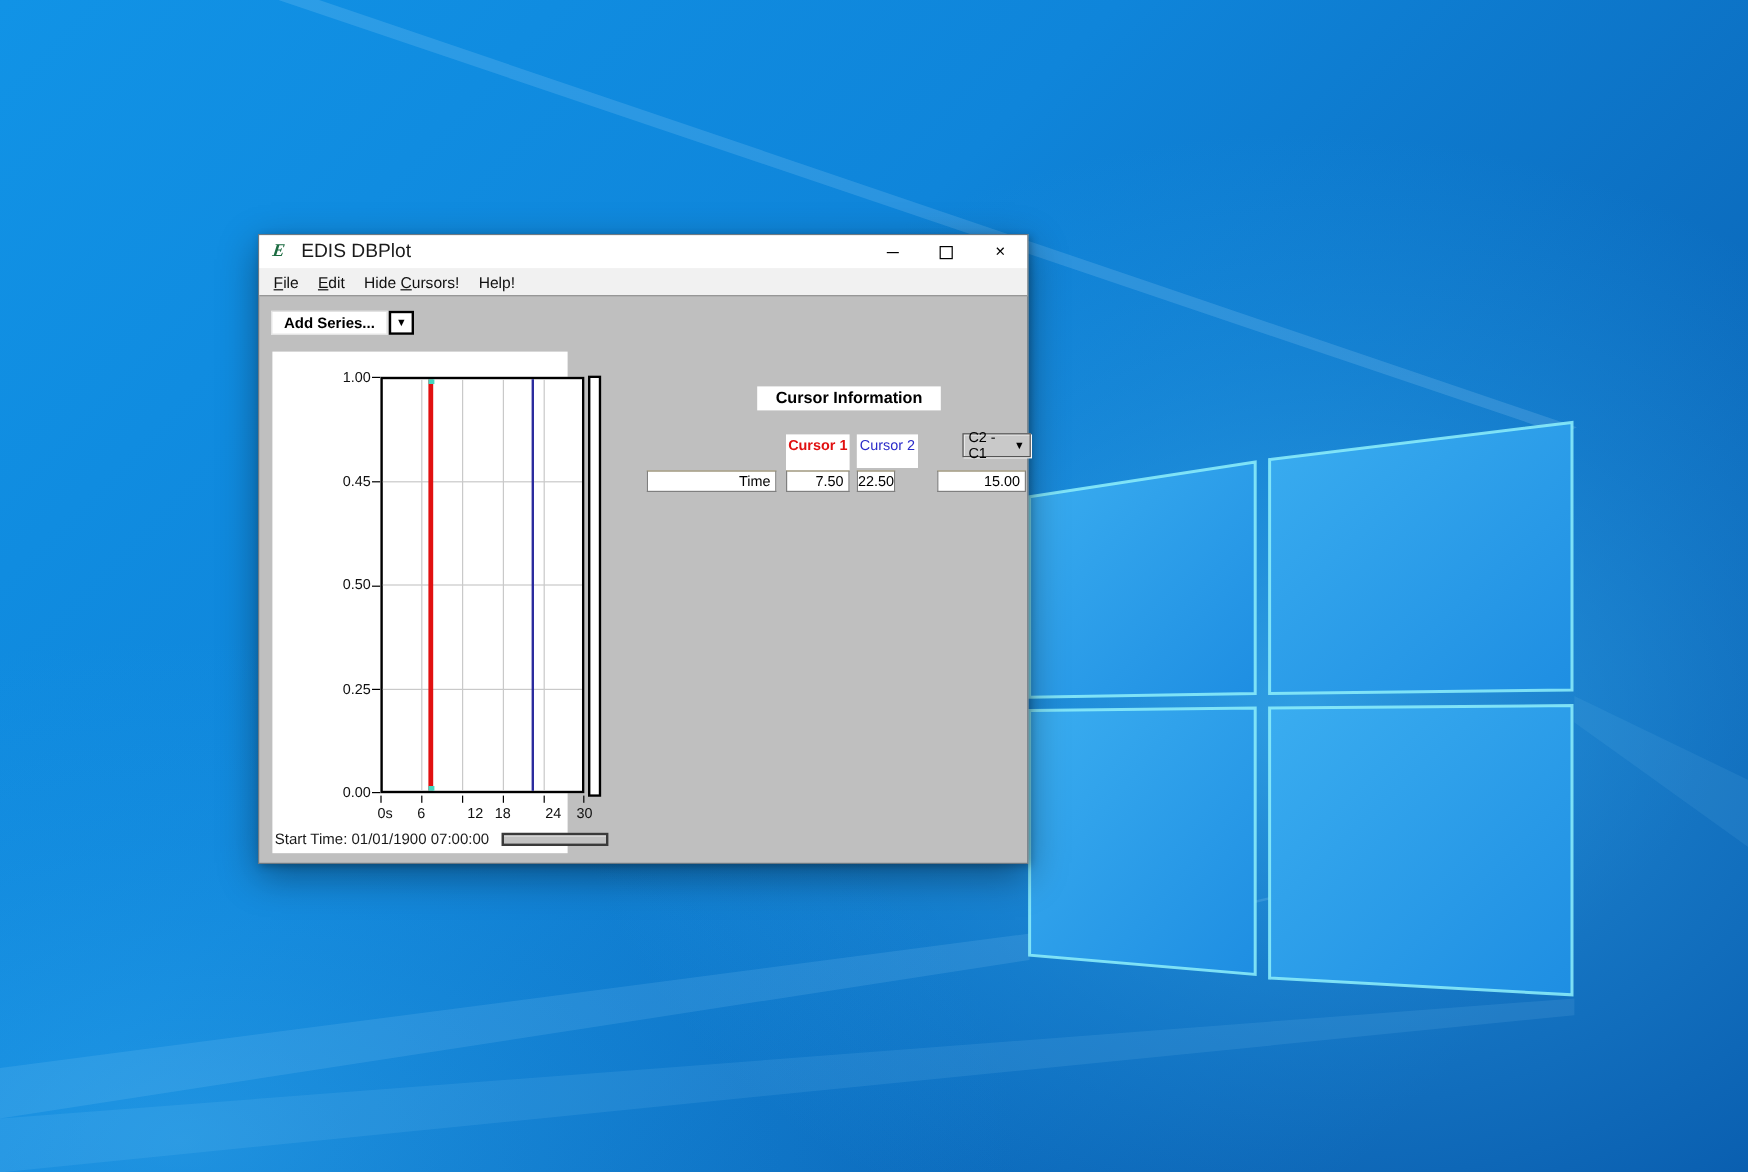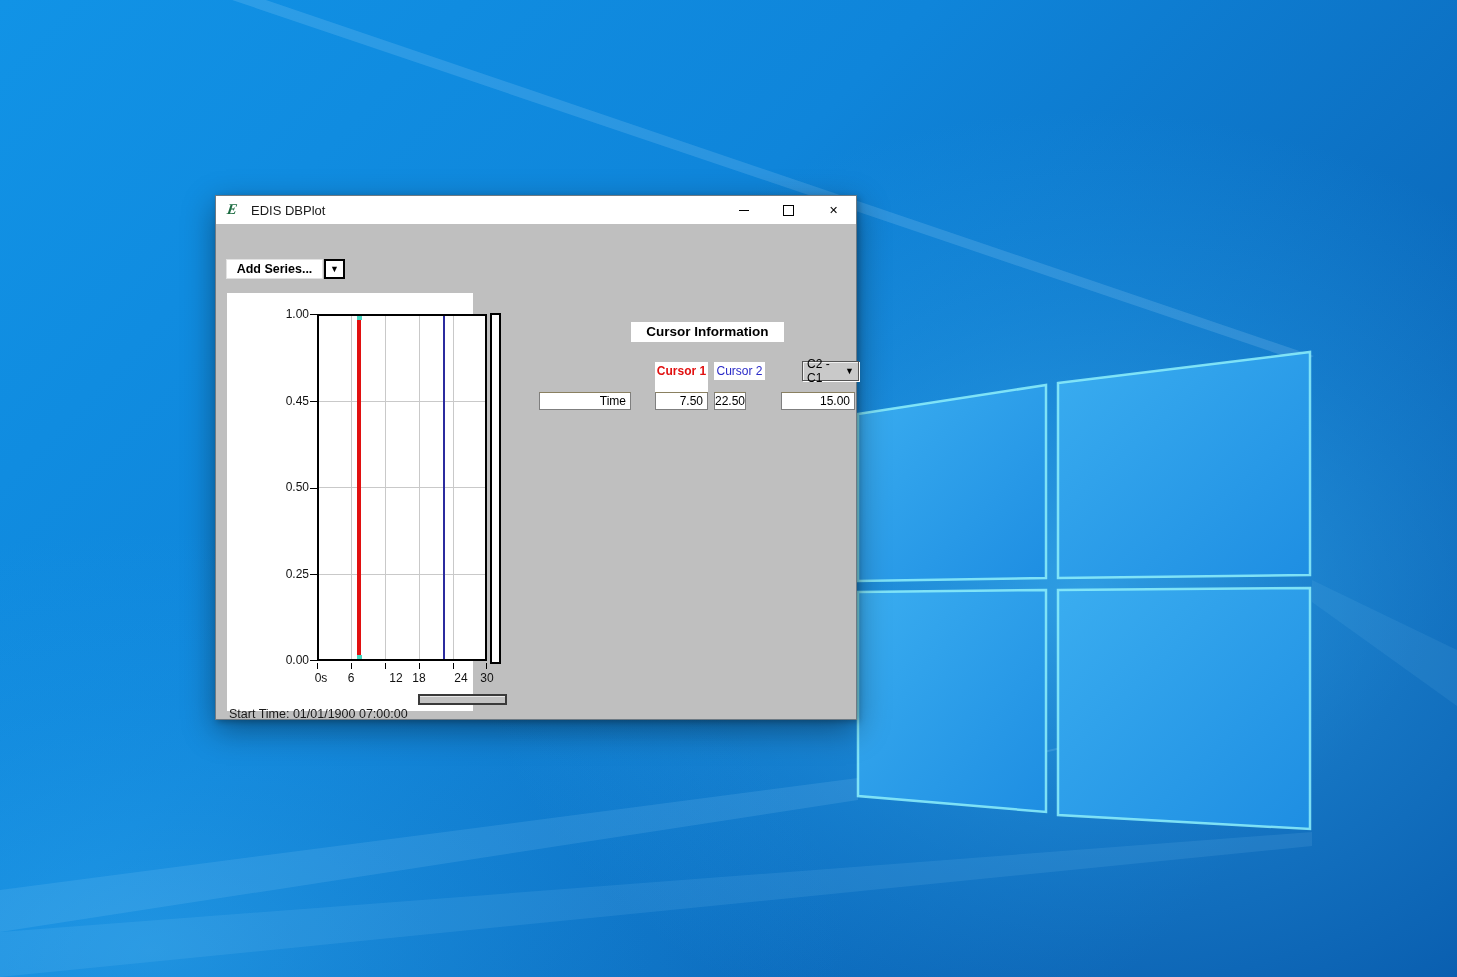--- a/index.html
+++ b/index.html
@@ -13,21 +13,21 @@
   
   .app-window{
     position:absolute;left:215px;top:195px;width:640px;height:523px;
     background:#bfbfbf;border:1px solid #6d7a84;
     box-shadow:0 10px 30px rgba(0,0,0,.38), 2px 2px 6px rgba(0,0,0,.25);
     font-size:12px;color:#000;
   }
   .titlebar{position:absolute;left:0;top:0;width:100%;height:28px;background:#ffffff;display:flex;align-items:center;}
   .app-icon{width:16px;height:16px;margin-left:11px;font-weight:bold;font-style:italic;color:#1b6b40;
     font-size:15px;line-height:15px;transform:skewX(-8deg);font-family:"Liberation Serif",serif;}
-  .title-text{margin-left:8px;font-size:13px;color:#1a1a1a;}
+  .title-text{margin-left:8px;font-size:16px;color:#1a1a1a;}
   .caption-btns{margin-left:auto;display:flex;height:100%;}
   .cap-btn{width:45px;height:100%;display:flex;align-items:center;justify-content:center;cursor:default;}
   .min-glyph{display:block;width:10px;height:0;border-top:1px solid #000;}
   .max-glyph{display:block;width:9px;height:9px;border:1px solid #000;}
   .close-glyph{font-size:11px;line-height:11px;color:#000;}
   .menubar{position:absolute;left:0;top:28px;width:100%;height:23px;background:#f1f1f1;
     border-bottom:1px solid #808080;display:flex;align-items:center;font-size:13px;padding-left:4px;box-sizing:border-box;}
   .menu-item{padding:2px 8px;color:#111;}
   .u{text-decoration:underline;}
   
@@ -43,29 +43,29 @@
   .gl-v{position:absolute;top:0;bottom:0;width:1px;background:#c9c9c9;}
   .gl-h{position:absolute;left:0;right:0;height:1px;background:#c9c9c9;}
   .cursor-line{position:absolute;top:0;bottom:0;}
   .marker{position:absolute;width:5px;height:4px;}
   .ytick{position:absolute;left:83px;width:7px;height:1px;background:#000;}
   .ylabel{position:absolute;left:38px;width:44px;height:14px;text-align:right;font-size:12px;color:#111;}
   .xtick{position:absolute;top:370px;width:1px;height:6px;background:#000;}
   .xlabel{position:absolute;top:378px;width:30px;text-align:center;font-size:12px;color:#111;}
   .vslider{position:absolute;left:263px;top:20px;width:11px;height:351px;background:#fff;
     border:2px solid #000;box-sizing:border-box;}
-  .start-time{position:absolute;left:2px;top:414px;font-size:12.5px;color:#1a1a1a;white-space:nowrap;}
+  .start-time{position:absolute;left:2px;top:399px;font-size:12.5px;color:#1a1a1a;white-space:nowrap;}
   .hbar{position:absolute;left:191px;top:401px;width:89px;height:11px;background:#c2c2c2;
     border:2px solid #3a3a3a;box-sizing:border-box;box-shadow:inset 0 1px 0 #e8e8e8;}
   
   .ci-header{position:absolute;left:415px;top:126px;width:153px;height:20px;background:#fff;
     font-weight:bold;font-size:13.5px;text-align:center;line-height:20px;}
   .ci-c1{position:absolute;left:439px;top:166px;width:53px;height:32px;background:#fff;
     font-weight:bold;font-size:12px;text-align:center;line-height:18px;}
-  .ci-c2{position:absolute;left:498px;top:166px;width:51px;height:18px;background:#fff;
+  .ci-c2{position:absolute;left:498px;top:166px;width:51px;height:28px;background:#fff;
     font-size:12px;text-align:center;line-height:18px;}
   .ci-dd{position:absolute;left:562px;top:165px;width:57px;height:20px;background:#c9c9c9;
     border:1px solid #555;box-sizing:border-box;box-shadow:inset 1px 1px 0 #efefef, 1px 1px 0 #fdfdfd;
     display:flex;align-items:center;font-size:12px;padding:0 4px;justify-content:space-between;margin-left:24px;}
   .ci-dd .dd-arrow{font-size:9px;line-height:9px;}
   .field{position:absolute;top:196px;height:18px;background:#fff;border:1px solid #7f7f7f;
     border-top-color:#8a8060;box-sizing:border-box;font-size:12px;text-align:right;
     line-height:16px;padding-right:4px;color:#000;}
 </style>
 </head>
@@ -117,20 +117,26 @@
         </div>
       <div class="cap-btn">
           <span class="max-glyph"></span>
         </div>
       <div class="cap-btn">
           <span class="close-glyph">✕</span>
         </div>
     </div>
   </div>
 
+  <div class="menubar">
+    <span class="menu-item"><span></span><span class="u">F</span><span>ile</span></span>
+    <span class="menu-item"><span></span><span class="u">E</span><span>dit</span></span>
+    <span class="menu-item"><span>Hide </span><span class="u">C</span><span>ursors!</span></span>
+    <span class="menu-item"><span>Help!</span><span class="u"></span><span></span></span>
+  </div>
 
   <div class="add-series-btn">Add Series...</div>
   <div class="add-series-arrow">
       <span>▼</span>
     </div>
 
   <div class="plot-panel">
 
     <div class="ylabel" style="top:14px">1.00</div>
     <div class="ylabel" style="top:101px">0.45</div>
@@ -176,18 +182,18 @@
     <div class="hbar"></div>
   </div>
 
   <div class="ci-header">Cursor Information</div>
   <div class="ci-c1" style="color:#e11010">Cursor 1</div>
   <div class="ci-c2" style="color:#2a2ac8">Cursor 2</div>
   <div class="ci-dd">
     <span>C2 - C1</span>
     <span class="dd-arrow">▼</span>
   </div>
-  <div class="field" style="left:323px;width:92px">Time</div>
+  <div class="field" style="left:323px;width:108px">Time</div>
   <div class="field" style="left:439px;width:53px">7.50</div>
   <div class="field" style="left:498px;width:32px">22.50</div>
   <div class="field" style="left:565px;width:74px">15.00</div>
 
 </div>
 
 </body></html>

